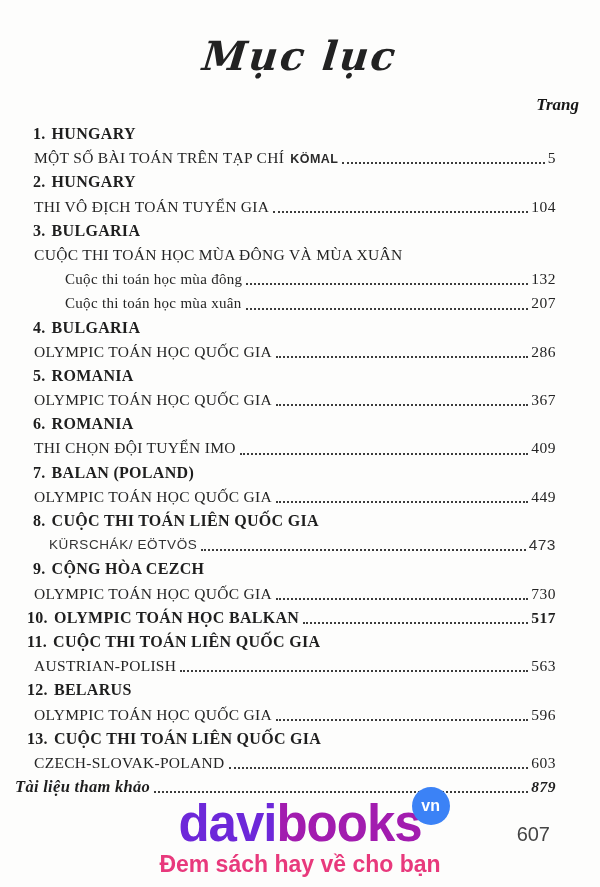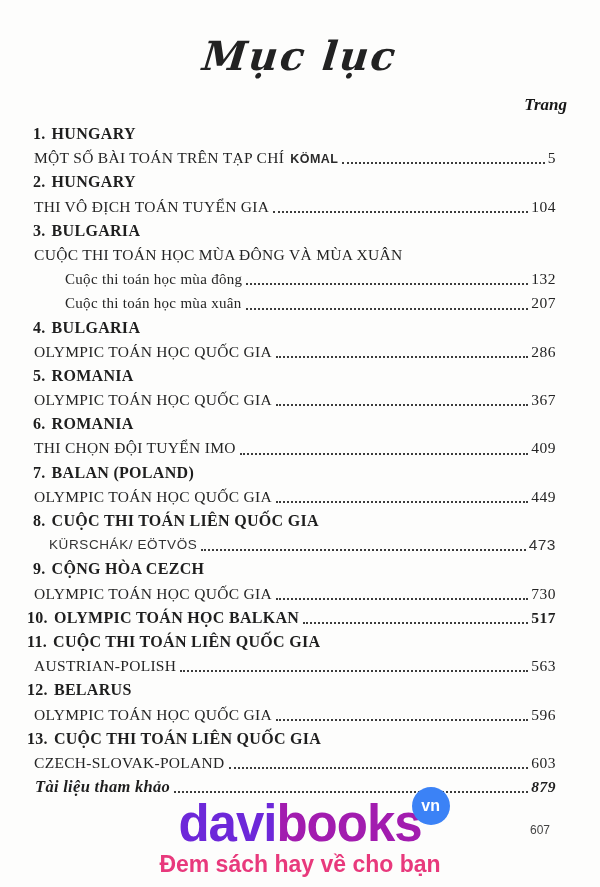--- a/index.html
+++ b/index.html
@@ -20,21 +20,21 @@
     font-style:italic;
     font-weight:bold;
     font-size:40px;
     letter-spacing:2px;
     transform:skewX(-6deg);
     color:#222;
   }
 
   .col-header {
     margin-top:16px;
-    padding-right:33px;
+    padding-right:21px;
     text-align:right;
     font-weight:bold;
     font-style:italic;
     font-size:17px;
     color:#171717;
   }
 
   .toc { margin-top:7px; }
 
   .row {
@@ -47,21 +47,21 @@
     white-space:nowrap;
   }
   .row.heading { font-weight:bold; font-size:16px; padding-left:33px; }
   .row.heading.wide-num { padding-left:27px; }
   .row.sub    { font-size:15.5px; padding-left:34px; color:#242424; }
   .row.subsub { font-size:15px;  padding-left:65px; color:#242424; }
   .row.sub-sans {
     font-family:"Liberation Sans", sans-serif;
     font-size:13.5px; padding-left:49px; letter-spacing:0.6px; color:#333;align-items:flex-end;
   }
-  .row.ref { font-weight:bold; font-style:italic; font-size:16.5px; padding-left:35px; }
+  .row.ref { font-weight:bold; font-style:italic; font-size:16.5px; padding-left:15px; }
   .row .num { margin-right:6px; }
   .row .suffix {
     font-family:"Liberation Sans", sans-serif;
     font-weight:bold; font-size:12.5px; letter-spacing:0.5px;
     margin-left:6px; color:#2b2b2b;
   }
   .row .leader {
     flex:1;
     align-self:flex-end;
     border-bottom:2px dotted #3c3c3c;
@@ -93,21 +93,21 @@
   .tagline {
     margin-top:2px;
     font-family:"Liberation Sans", sans-serif;
     font-weight:bold;
     font-size:23px;
     color:#e8397c;
   }
   .folio {
     position:absolute; right:50px; top:823px;
     font-family:"Liberation Sans", sans-serif;
-    font-size:12px; color:#444;
+    font-size:20px; color:#444;
   }
 </style>
 </head>
 <body>
 
 <div class="page">
 
   <div class="title">Mục lục</div>
 
   <div class="col-header">Trang</div>

